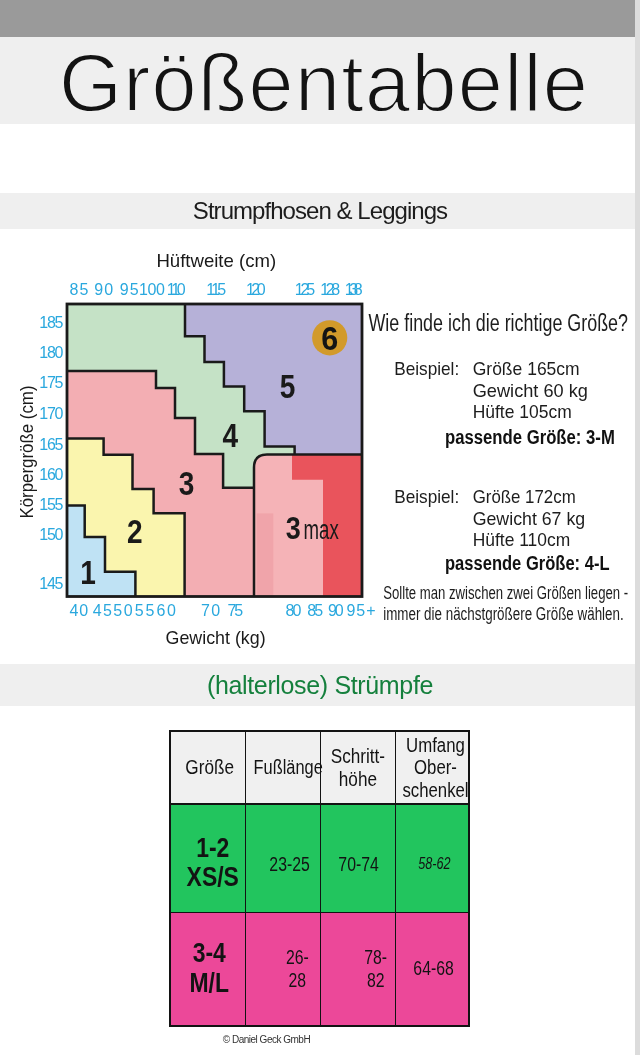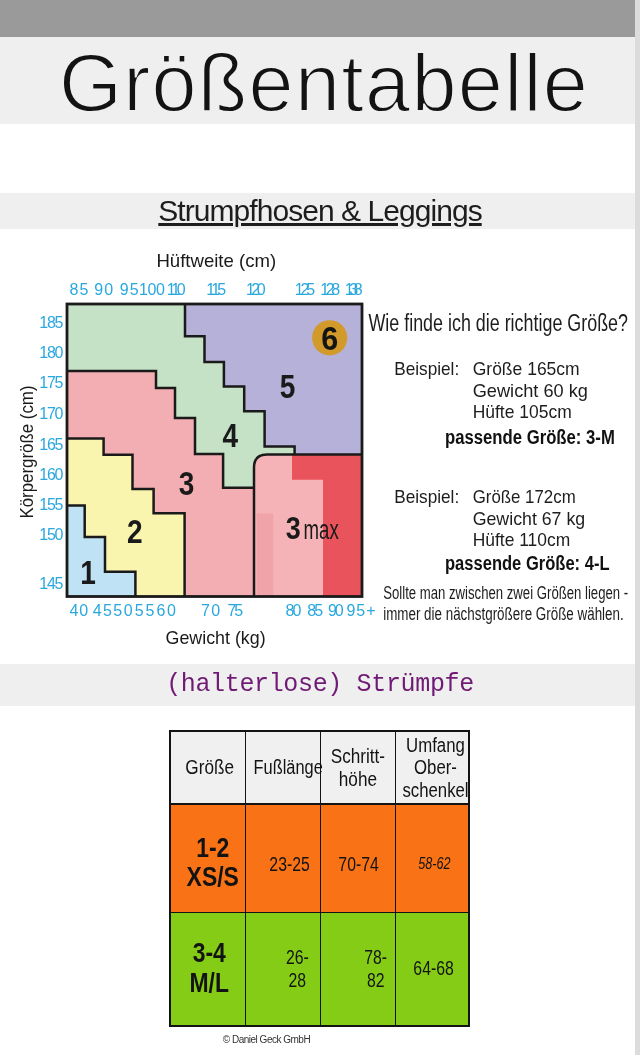--- a/index.html
+++ b/index.html
@@ -11,21 +11,21 @@
 <body>
 
 <div class="abs" style="left:0;top:0;width:640px;height:37px;background:#9a9a9a;"></div>
 
 <div class="abs" style="left:0;top:37px;width:640px;height:87px;background:#efefef;"></div>
 
 <div class="abs" style="left:4px;top:37px;width:640px;line-height:93px;text-align:center;font-size:81px;letter-spacing:1.3px;color:#131313;-webkit-text-stroke:1.8px #efefef;white-space:nowrap;">Größentabelle</div>
 
 <div class="abs" style="left:0;top:193px;width:640px;height:36px;background:#efefef;"></div>
 
-<div class="abs" style="left:0;top:193px;width:640px;height:36px;text-align:center;font-size:30px;letter-spacing:-0.95px;color:#1d1d1d;line-height:36px;text-decoration:underline;">Strumpfhosen &amp; Leggings</div>
+<div class="abs" style="left:0;top:193px;width:640px;height:36px;text-align:center;font-size:24px;letter-spacing:-0.95px;color:#1d1d1d;line-height:36px;">Strumpfhosen &amp; Leggings</div>
 
 <svg class="abs" style="left:0;top:240px;" width="640" height="420" viewBox="0 240 640 420">
 
   <path d="M185,304 L185,336.3 L204.5,336.3 L204.5,362 L223.9,362 L223.9,386.5 L244.2,386.5 L244.2,411.2 L264.6,411.2 L264.6,446.4 L294.6,446.4 L294.6,454.6 L362,454.6 L362,304 Z" fill="#b6b1d8"></path>
 
   <path d="M67,304 L185,304 L185,336.3 L204.5,336.3 L204.5,362 L223.9,362 L223.9,386.5 L244.2,386.5 L244.2,411.2 L264.6,411.2 L264.6,446.4 L294.6,446.4 L294.6,454.6 L267,454.6 Q254,454.6 254,467.6 L254,487.7 L223.1,487.7 L223.1,453.9 L195,453.9 L195,418 L175,418 L175,388 L156,388 L156,371 L67,371 Z" fill="#c5e2c6"></path>
 
   <path d="M67,371 L156,371 L156,388 L175,388 L175,418 L195,418 L195,453.9 L223.1,453.9 L223.1,487.7 L254,487.7 L254,596.5 L184.6,596.5 L184.6,513.2 L153.6,513.2 L153.6,489.1 L132.5,489.1 L132.5,454.7 L103.6,454.7 L103.6,438.4 L67,438.4 Z" fill="#f3aeb3"></path>
 
   <path d="M67,438.4 L103.6,438.4 L103.6,454.7 L132.5,454.7 L132.5,489.1 L153.6,489.1 L153.6,513.2 L184.6,513.2 L184.6,596.5 L135.4,596.5 L135.4,571.7 L105,571.7 L105,536.9 L84.7,536.9 L84.7,505.4 L67,505.4 Z" fill="#faf5ae"></path>
@@ -128,46 +128,46 @@
   <text x="472.7" y="546.2" font-size="18.5" fill="#1d1d1d" textLength="97.5" lengthAdjust="spacingAndGlyphs">Hüfte 110cm</text>
 
   <text x="445" y="570.2" font-size="19.5" font-weight="bold" fill="#111" textLength="164.5" lengthAdjust="spacingAndGlyphs">passende Größe: 4-L</text>
 
   <text x="383.2" y="598.6" font-size="17.5" fill="#1d1d1d" textLength="245" lengthAdjust="spacingAndGlyphs">Sollte man zwischen zwei Größen liegen -</text>
   <text x="383.2" y="620.1" font-size="17.5" fill="#1d1d1d" textLength="240.5" lengthAdjust="spacingAndGlyphs">immer die nächstgrößere Größe wählen.</text>
 </svg>
 
 <div class="abs" style="left:0;top:664px;width:640px;height:42px;background:#efefef;"></div>
 
-<div class="abs" style="left:0;top:664px;width:640px;height:42px;text-align:center;font-size:25px;letter-spacing:-0.35px;color:#701a75;line-height:42px;font-family:Liberation Mono, monospace;">(halterlose) Strümpfe</div>
+<div class="abs" style="left:0;top:664px;width:640px;height:42px;text-align:center;font-size:25px;letter-spacing:-0.35px;color:#15803d;line-height:42px;">(halterlose) Strümpfe</div>
 
 <table class="abs" style="left:169px;top:730px;width:301px;border-collapse:collapse;table-layout:fixed;text-align:center;color:#131313;border:2.8px solid #131313;">
   <colgroup>
       <col style="width:75.4px">
       <col style="width:74.7px">
       <col style="width:75.4px">
       <col style="width:73.5px">
     </colgroup>
 
   <tbody>
       <tr style="height:73px;background:#f0f0f0;">
     <td style="border:1.7px solid #131313;border-bottom:2.8px solid #131313;font-size:19.5px;padding-left:5px;"><span style="display:inline-block;transform:scaleX(0.88);transform-origin:center;">Größe</span></td>
     <td style="border:1.7px solid #131313;border-bottom:2.8px solid #131313;font-size:19.5px;text-align:center;"><span style="display:inline-block;transform:scaleX(0.84);transform-origin:center;white-space:nowrap;">Fußlänge</span></td>
     <td style="border:1.7px solid #131313;border-bottom:2.8px solid #131313;font-size:19.5px;line-height:22.3px;"><span style="display:inline-block;transform:scaleX(0.88);transform-origin:center;">Schritt-<br>höhe</span></td>
     <td style="border:1.7px solid #131313;border-bottom:2.8px solid #131313;font-size:19.5px;line-height:22.3px;"><span style="display:inline-block;transform:scaleX(0.86);transform-origin:center;">Umfang<br>Ober-<br>schenkel</span></td>
   </tr>
 
-  <tr style="height:108px;background:#f97316;">
+  <tr style="height:108px;background:#22c55e;">
     <td style="border:1.7px solid #131313;font-size:27px;font-weight:bold;line-height:29.3px;padding:10px 0 0 9px;"><span style="display:inline-block;transform:scaleX(0.85);transform-origin:center;">1-2<br>XS/S</span></td>
     <td style="border:1.7px solid #131313;font-size:20px;padding:12px 0 0 13px;"><span style="display:inline-block;transform:scaleX(0.79);transform-origin:center;">23-25</span></td>
     <td style="border:1.7px solid #131313;font-size:20px;padding:12px 0 0 2px;"><span style="display:inline-block;transform:scaleX(0.79);transform-origin:center;">70-74</span></td>
     <td style="border:1.7px solid #131313;font-size:16px;padding:12px 0 0 5px;font-style:italic;"><span style="display:inline-block;transform:scaleX(0.79);transform-origin:center;">58-62</span></td>
   </tr>
 
-  <tr style="height:114px;background:#84cc16;text-decoration:underline;">
+  <tr style="height:114px;background:#ec4899;text-decoration:underline;">
     <td style="border:1.7px solid #131313;font-size:27px;font-weight:bold;line-height:29.3px;padding-left:4px;"><span style="display:inline-block;transform:scaleX(0.85);transform-origin:center;">3-4<br>M/L</span></td>
     <td style="border:1.7px solid #131313;font-size:20px;padding-left:30px;"><span style="display:inline-block;transform:scaleX(0.79);transform-origin:center;">26-28</span></td>
     <td style="border:1.7px solid #131313;font-size:20px;padding-left:36px;"><span style="display:inline-block;transform:scaleX(0.79);transform-origin:center;">78-82</span></td>
     <td style="border:1.7px solid #131313;font-size:20px;padding-left:5px;"><span style="display:inline-block;transform:scaleX(0.79);transform-origin:center;">64-68</span></td>
   </tr>
 </tbody>
   </table>
 
 <div class="abs" style="left:0;top:1034px;width:533px;text-align:center;font-size:10px;letter-spacing:-0.5px;color:#333;">© Daniel Geck GmbH</div>
 

